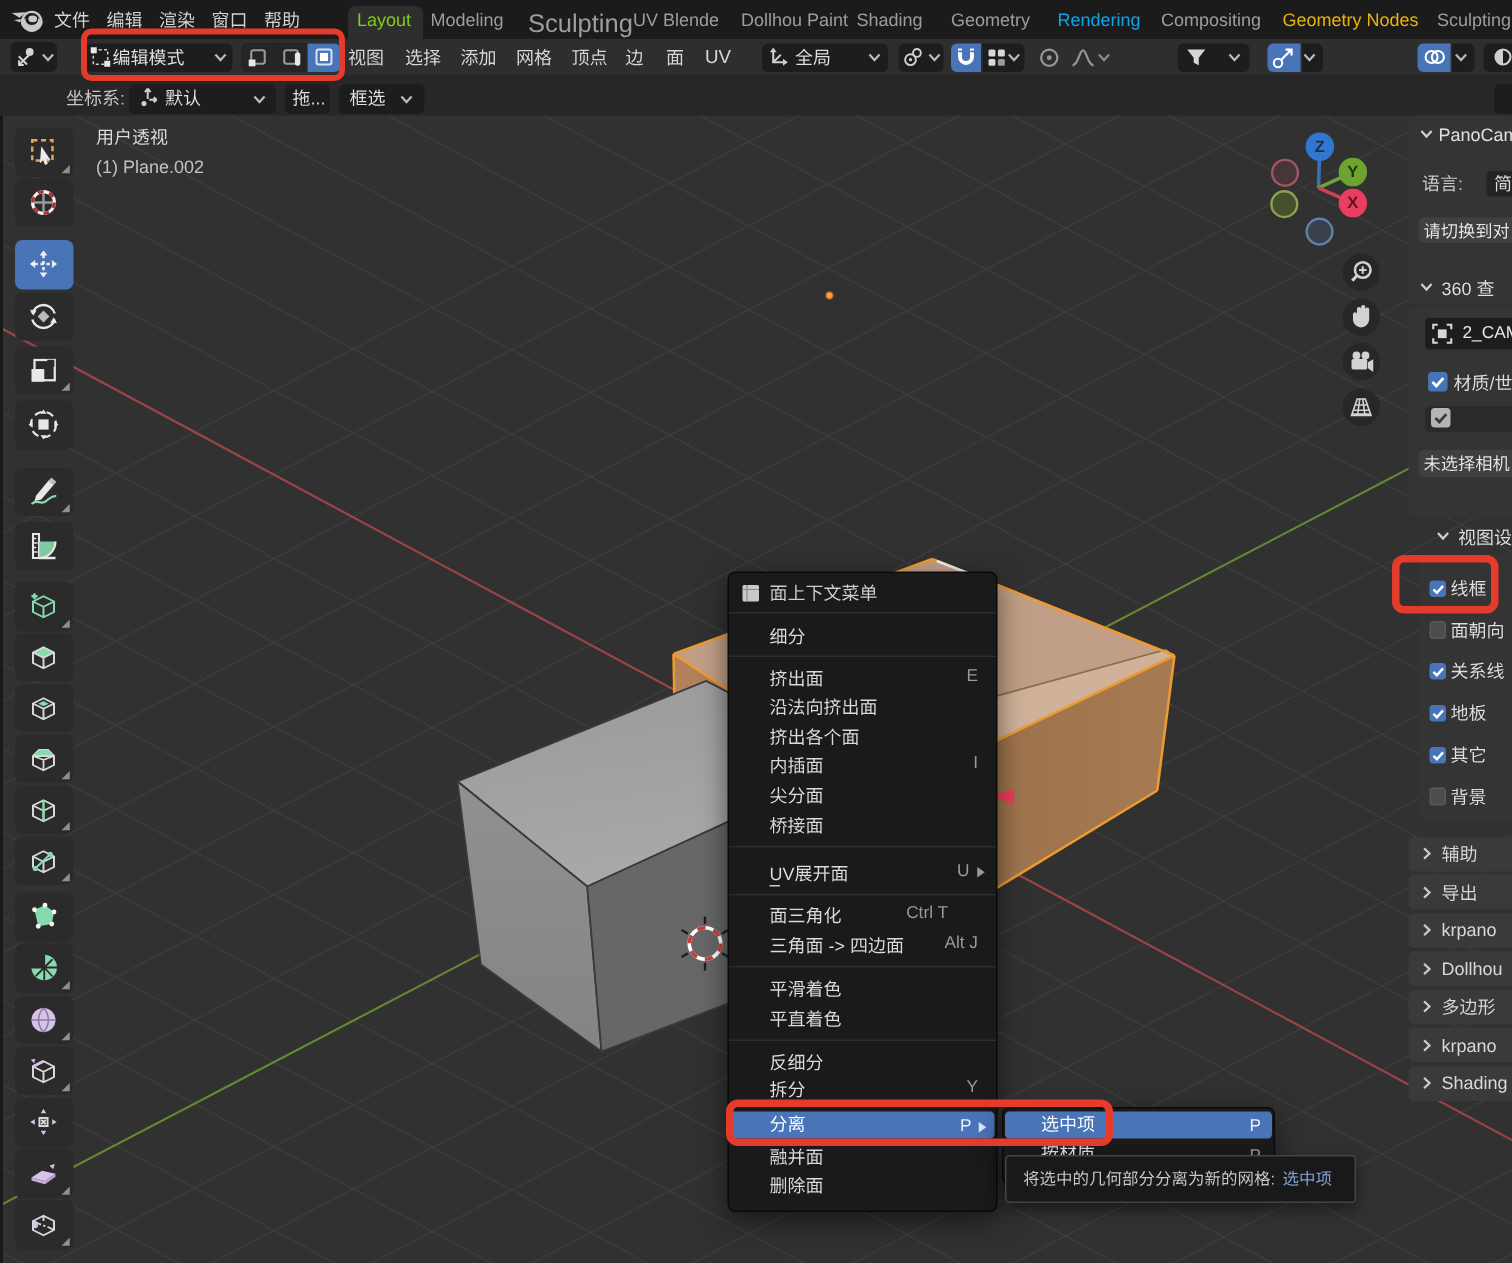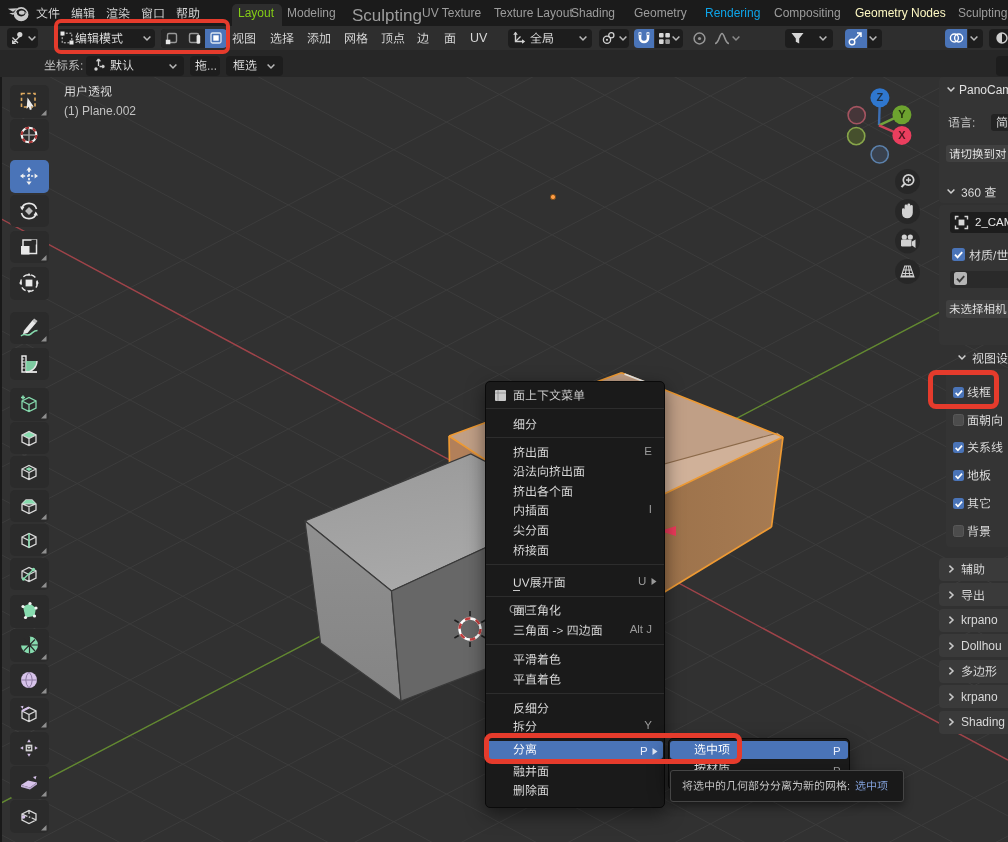--- a/index.html
+++ b/index.html
@@ -111,27 +111,27 @@
 <svg style="position:absolute;left:176px;top:4.8px;width:24.0px;height:16.3px;" viewBox="0 0 24.0 16.3">
     <g fill="#d5d5d5" transform="translate(0,12.7) scale(0.012000,-0.012000)">
       <use href="#g5e2e" x="0"></use>
       <use href="#g52a9" x="1000"></use>
     </g>
   </svg>
 <div style="position:absolute;left:232px;top:4px;width:50px;height:22px;background:#2e2e2e;border-radius:5px 5px 0 0"></div>
 <div class="ab" style="left:238px;top:6px;font-size:12px;color:#84cc16">Layout</div>
 <div class="ab" style="left:287px;top:6px;font-size:12px;color:#9d9d9d;white-space:nowrap">Modeling</div>
 <div class="ab" style="left:352px;top:6px;font-size:17px;color:#9d9d9d;white-space:nowrap">Sculpting</div>
-<div class="ab" style="left:422px;top:6px;font-size:12px;color:#9d9d9d;white-space:nowrap">UV Texture</div>
-<div class="ab" style="left:494px;top:6px;font-size:12px;color:#9d9d9d;white-space:nowrap">Texture Layout</div>
+<div class="ab" style="left:422px;top:6px;font-size:12px;color:#9d9d9d;white-space:nowrap">UV Blende</div>
+<div class="ab" style="left:494px;top:6px;font-size:12px;color:#9d9d9d;white-space:nowrap">Dollhou Paint</div>
 <div class="ab" style="left:571px;top:6px;font-size:12px;color:#9d9d9d;white-space:nowrap">Shading</div>
 <div class="ab" style="left:634px;top:6px;font-size:12px;color:#9d9d9d;white-space:nowrap">Geometry</div>
 <div class="ab" style="left:705px;top:6px;font-size:12px;color:#0ea5e9;white-space:nowrap">Rendering</div>
 <div class="ab" style="left:774px;top:6px;font-size:12px;color:#9d9d9d;white-space:nowrap">Compositing</div>
-<div class="ab" style="left:855px;top:6px;font-size:12px;color:#fef9c3;white-space:nowrap">Geometry Nodes</div>
+<div class="ab" style="left:855px;top:6px;font-size:12px;color:#eab308;white-space:nowrap">Geometry Nodes</div>
 <div class="ab" style="left:958px;top:6px;font-size:12px;color:#9d9d9d;white-space:nowrap">Sculpting</div>
 <div style="position:absolute;left:7px;top:28px;width:31px;height:20px;background:#1d1d1d;border-radius:4px"></div>
 <svg class="ab" style="left:11px;top:31px" width="15" height="14" viewBox="0 0 15 14">
 <circle cx="8.8" cy="3.6" r="2.6" fill="#d4d4d4"></circle>
     <path d="M2 12 L8.5 5.5 M4.8 12.3 H1.7 V9.2 M1.5 6.5 L7 12" stroke="#d4d4d4" stroke-width="1.3" fill="none"></path>
   </svg>
 <svg class="ab" style="left:27px;top:35px" width="10" height="7" viewBox="0 0 10 7">
     <path d="M1.6 1.4 L5 5 L8.4 1.4" fill="none" stroke="#b9b9b9" stroke-width="1.5"></path>
   </svg>
 <div style="position:absolute;left:57px;top:28.5px;width:98px;height:19px;background:#1d1d1d;border-radius:4px"></div>
@@ -802,21 +802,21 @@
     <path d="M1.5 1 L6.5 4.5 L1.5 8 Z" fill="#9a9a9a"></path>
   </svg>
 <svg style="position:absolute;left:513px;top:602.1px;width:48.0px;height:16.3px;" viewBox="0 0 48.0 16.3">
     <g fill="#dcdcdc" transform="translate(0,12.7) scale(0.012000,-0.012000)">
       <use href="#g9762" x="0"></use>
       <use href="#g4e09" x="1000"></use>
       <use href="#g89d2" x="2000"></use>
       <use href="#g5316" x="3000"></use>
     </g>
   </svg>
-<div class="ab" style="left:509px;top:603.1999999999999px;width:139px;font-size:11.5px;color:#9a9a9a">Ctrl T</div>
+<div class="ab" style="left:493px;top:603.1999999999999px;width:139px;text-align:right;font-size:11.5px;color:#9a9a9a">Ctrl T</div>
 <svg style="position:absolute;left:513px;top:621.6px;width:89.7px;height:16.3px;" viewBox="0 0 89.7 16.3">
     <g fill="#dcdcdc" transform="translate(0,12.7) scale(0.012000,-0.012000)">
       <use href="#g4e09" x="0"></use>
       <use href="#g89d2" x="1000"></use>
       <use href="#g9762" x="2000"></use>
       <use href="#L2d" x="3278"></use>
       <use href="#L3e" x="3611"></use>
       <use href="#g56db" x="4473"></use>
       <use href="#g8fb9" x="5473"></use>
       <use href="#g9762" x="6473"></use>

